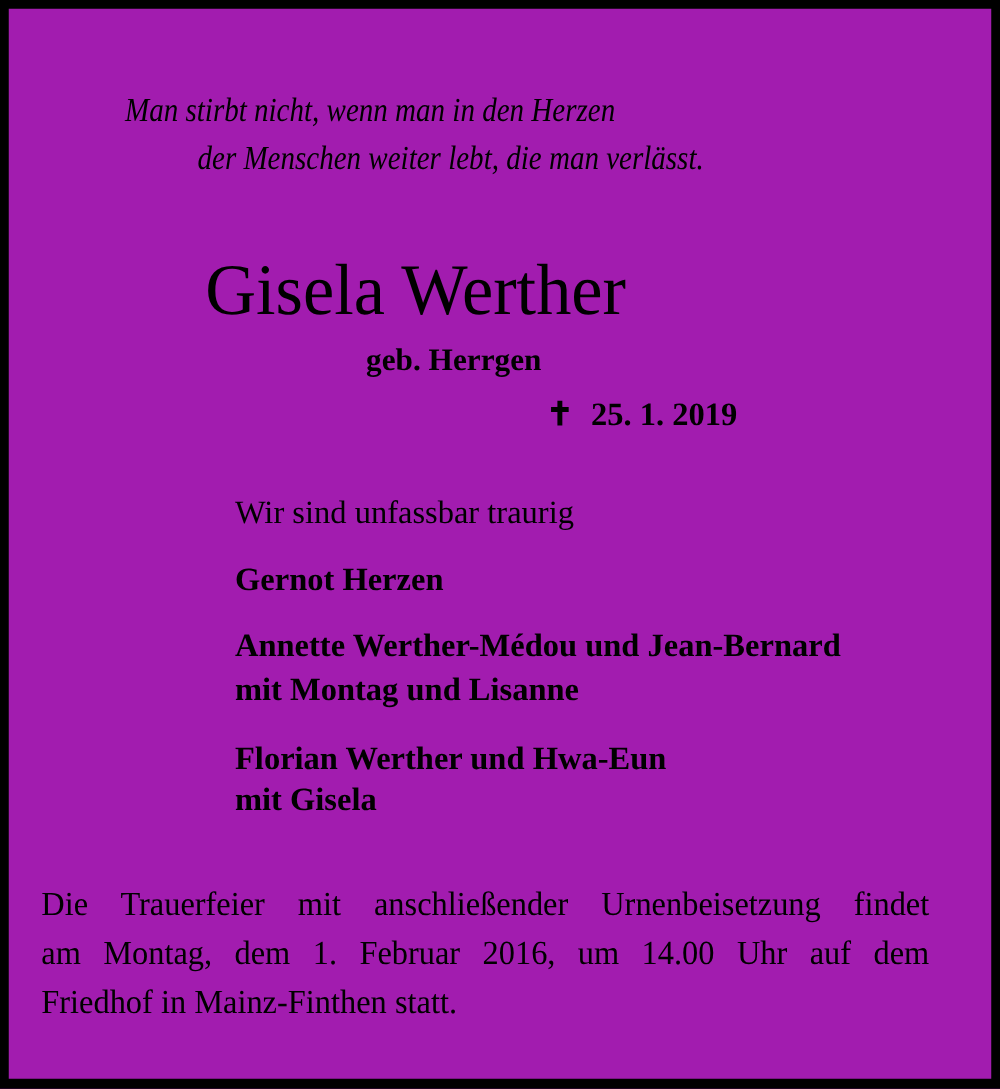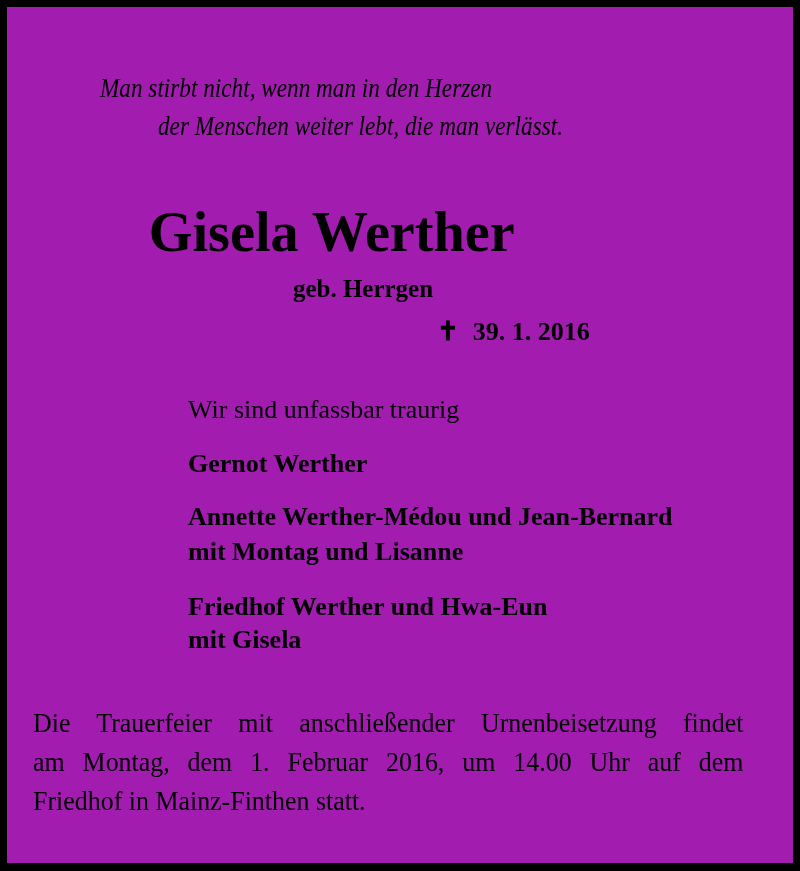--- a/index.html
+++ b/index.html
@@ -22,21 +22,21 @@
       font-size: 27px;
       line-height: 34px;
       transform: scaleX(0.86);
       transform-origin: left top;
     }
     .q1 { left: 93px; top: 64px; }
     .q2 { left: 151px; top: 102px; }
     .name {
       left: 0; width: 632px; text-align: center;
       top: 190px;
-      font-weight: bold;
+      font-weight: normal;
       font-size: 58px;
       line-height: 70px;
     }
     .name-inner { display: inline-block; transform: translateX(9px) scaleX(0.97); }
     .maiden {
       left: 0; width: 712px; text-align: center;
       top: 266px;
       font-weight: bold; font-size: 25px; line-height: 32px;
     }
     .dates { top: 307px; font-weight: bold; font-size: 26px; line-height: 36px; }
@@ -76,31 +76,31 @@
   <p class="abs quote q2">der Menschen weiter lebt, die man verlässt.</p>
 
   <h1 class="abs name">
     <span class="name-inner">Gisela Werther</span>
   </h1>
 
   <p class="abs maiden">geb. Herrgen</p>
 
 
   <div class="abs dates death">
-    <span class="sym cross-sym">✝</span><span>39. 1. 2016</span>
+    <span class="sym cross-sym">✝</span><span>25. 1. 2019</span>
   </div>
 
   <p class="abs sad">Wir sind unfassbar traurig</p>
 
-  <p class="abs family f1">Gernot Werther</p>
+  <p class="abs family f1">Gernot Herzen</p>
 
   <p class="abs family f2a">Annette Werther-Médou und Jean-Bernard</p>
   <p class="abs family f2b">mit Montag und Lisanne</p>
 
-  <p class="abs family f3a">Friedhof Werther und Hwa-Eun</p>
+  <p class="abs family f3a">Florian Werther und Hwa-Eun</p>
   <p class="abs family f3b">mit Gisela</p>
 
   <div class="notice">
     <span class="notice-line">Die Trauerfeier mit anschließender Urnenbeisetzung findet</span>
     <span class="notice-line">am Montag, dem 1. Februar 2016, um 14.00 Uhr auf dem</span>
     <span class="notice-line last">Friedhof in Mainz-Finthen statt.</span>
   </div>
 
 </div>
 

